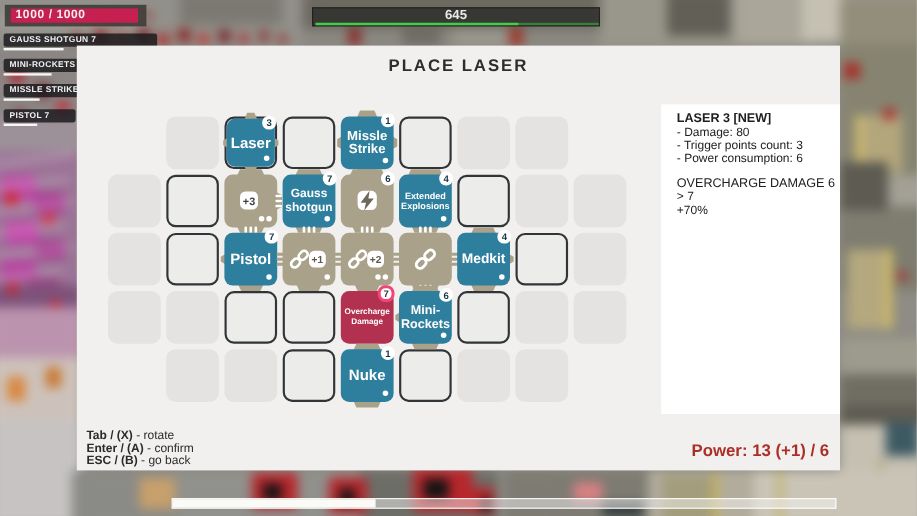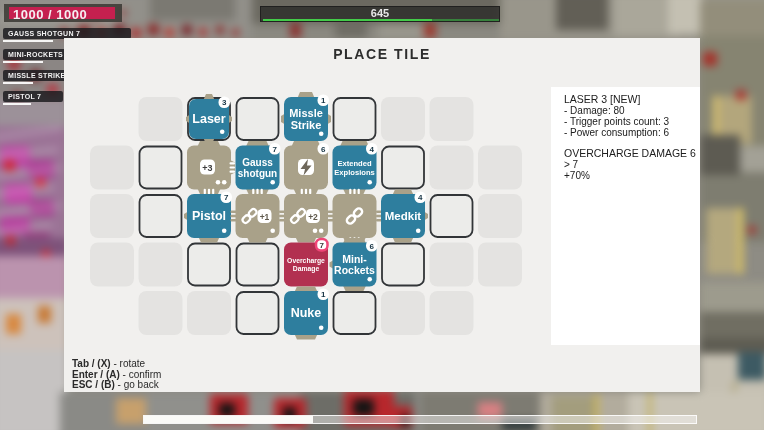--- a/index.html
+++ b/index.html
@@ -197,21 +197,21 @@
 
 <div class="abs" style="left:602px;top:402px;width:5px;height:44px;background:#c8b45a;"></div>
 
 <div class="abs" style="left:656px;top:400px;width:4px;height:46px;background:#c3b160;"></div>
 </div>
 
 <div class="abs" style="left:4px;top:4px;width:118px;height:18px;background:rgba(58,55,50,0.85);z-index:5;">
 
   <div class="abs" style="left:5px;top:3px;width:106px;height:11.5px;background:#c5204f;"></div>
 
-  <div class="abs" style="left:9px;top:3px;color:#f5eff2;font-size:13px;font-weight:bold;letter-spacing:0.5px;">1000 / 1000</div>
+  <div class="abs" style="left:9px;top:3px;color:#f5eff2;font-size:10px;font-weight:bold;letter-spacing:0.5px;">1000 / 1000</div>
 </div>
 
 <div class="abs" style="left:3px;top:28px;z-index:5;color:#f1f1f1;font-weight:bold;font-size:7px;letter-spacing:0.3px;">
 
   <div style="background:rgba(25,25,28,0.82);border-radius:2px;height:11px;line-height:11px;padding:0 5px;width:128px;">GAUSS SHOTGUN 7</div>
 
   <div style="background:rgba(255,255,255,0.92);height:2px;width:50px;margin-top:1px;"></div>
 
   <div style="background:rgba(25,25,28,0.82);border-radius:2px;height:11px;line-height:11px;padding:0 5px;width:110px;margin-top:7px;">MINI-ROCKETS 6</div>
 
@@ -233,21 +233,21 @@
   <div class="abs" style="left:2px;top:11.5px;width:169px;height:2.5px;background:#43cb49;"></div>
 </div>
 
 <div class="abs" style="left:143px;top:415px;width:554px;height:9px;background:rgba(255,255,255,0.45);border:1px solid rgba(255,255,255,0.85);z-index:5;">
 
   <div class="abs" style="left:0;top:0;width:169px;height:7px;background:#fafaf7;"></div>
 </div>
 
 <div class="abs" style="left:64px;top:37.5px;width:636px;height:354.5px;background:#f1f0ee;z-index:10;"></div>
 
-<div class="abs" style="left:64px;top:46px;width:636px;text-align:center;font-size:14px;font-weight:bold;letter-spacing:1.6px;color:#2d2d2d;z-index:11;">PLACE TILE</div>
+<div class="abs" style="left:64px;top:46px;width:636px;text-align:center;font-size:14px;font-weight:bold;letter-spacing:1.6px;color:#2d2d2d;z-index:11;">PLACE LASER</div>
 
 <svg class="abs" style="left:85px;top:90px;z-index:11;" width="445" height="255" viewBox="0 0 445 255" font-family="Liberation Sans, sans-serif">
 
 <rect x="53.5" y="7.0" width="44" height="44" rx="8" fill="#e4e3e1"></rect>
 
 <rect x="296.0" y="7.0" width="44" height="44" rx="8" fill="#e4e3e1"></rect>
 
 <rect x="344.5" y="7.0" width="44" height="44" rx="8" fill="#e4e3e1"></rect>
 
 <rect x="5.0" y="55.5" width="44" height="44" rx="8" fill="#e4e3e1"></rect>
@@ -479,31 +479,32 @@
         <rect x="199.0" y="201.0" width="44" height="44" rx="7" fill="#2e7e9e"></rect>
         <text x="221.0" y="223.0" font-size="12.5" font-weight="bold" fill="#fff" text-anchor="middle" dominant-baseline="central">Nuke</text>
         <rect x="232.5" y="198.5" width="11.5" height="11.5" rx="5.5" fill="#fff"></rect>
         <text x="238.3" y="204.8" font-size="8" font-weight="bold" fill="#173444" text-anchor="middle" dominant-baseline="central">1</text>
         <circle cx="236.2" cy="237.8" r="2.3" fill="#fff"></circle>
       </g>
 </svg>
 
 <div class="abs" style="left:551px;top:87px;width:149px;height:258px;background:#fff;z-index:11;padding:7px 0 0 13px;color:#202020;font-size:10px;line-height:11px;">
 
-  <div style="font-weight:normal;font-size:10.5px;">LASER 3 [NEW]</div>
+  <div style="font-weight:bold;font-size:10.5px;">LASER 3 [NEW]</div>
   <div>- Damage: 80</div>
   <div>- Trigger points count: 3</div>
   <div>- Power consumption: 6</div>
   <div style="height:10px;"></div>
 
   <div style="font-weight:normal;font-size:10.5px;">OVERCHARGE DAMAGE 6</div>
   <div>&gt; 7</div>
   <div>+70%</div>
 </div>
 
 <div class="abs" style="left:72px;top:359px;z-index:11;color:#2a2a2a;font-size:10px;line-height:10.5px;">
   <div><b>Tab / (X)</b> - rotate</div>
   <div><b>Enter / (A)</b> - confirm</div>
   <div><b>ESC / (B)</b> - go back</div>
 </div>
 
+<div class="abs" style="left:400px;top:367px;width:291px;text-align:right;font-size:14px;font-weight:bold;color:#ab2f28;z-index:11;">Power: 13 (+1) / 6</div>
 
 </div>
 
 </body></html>

